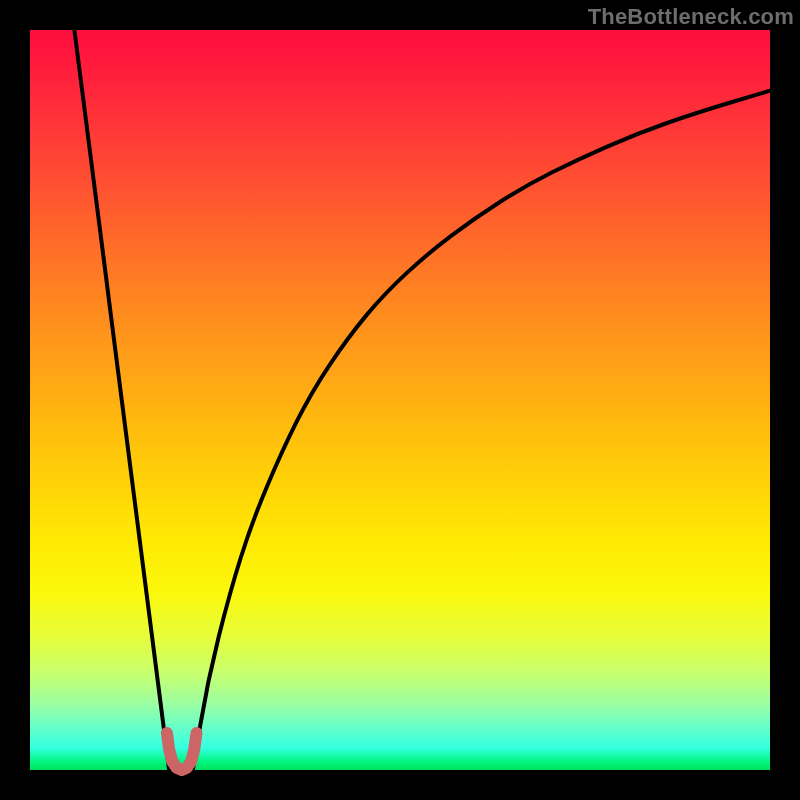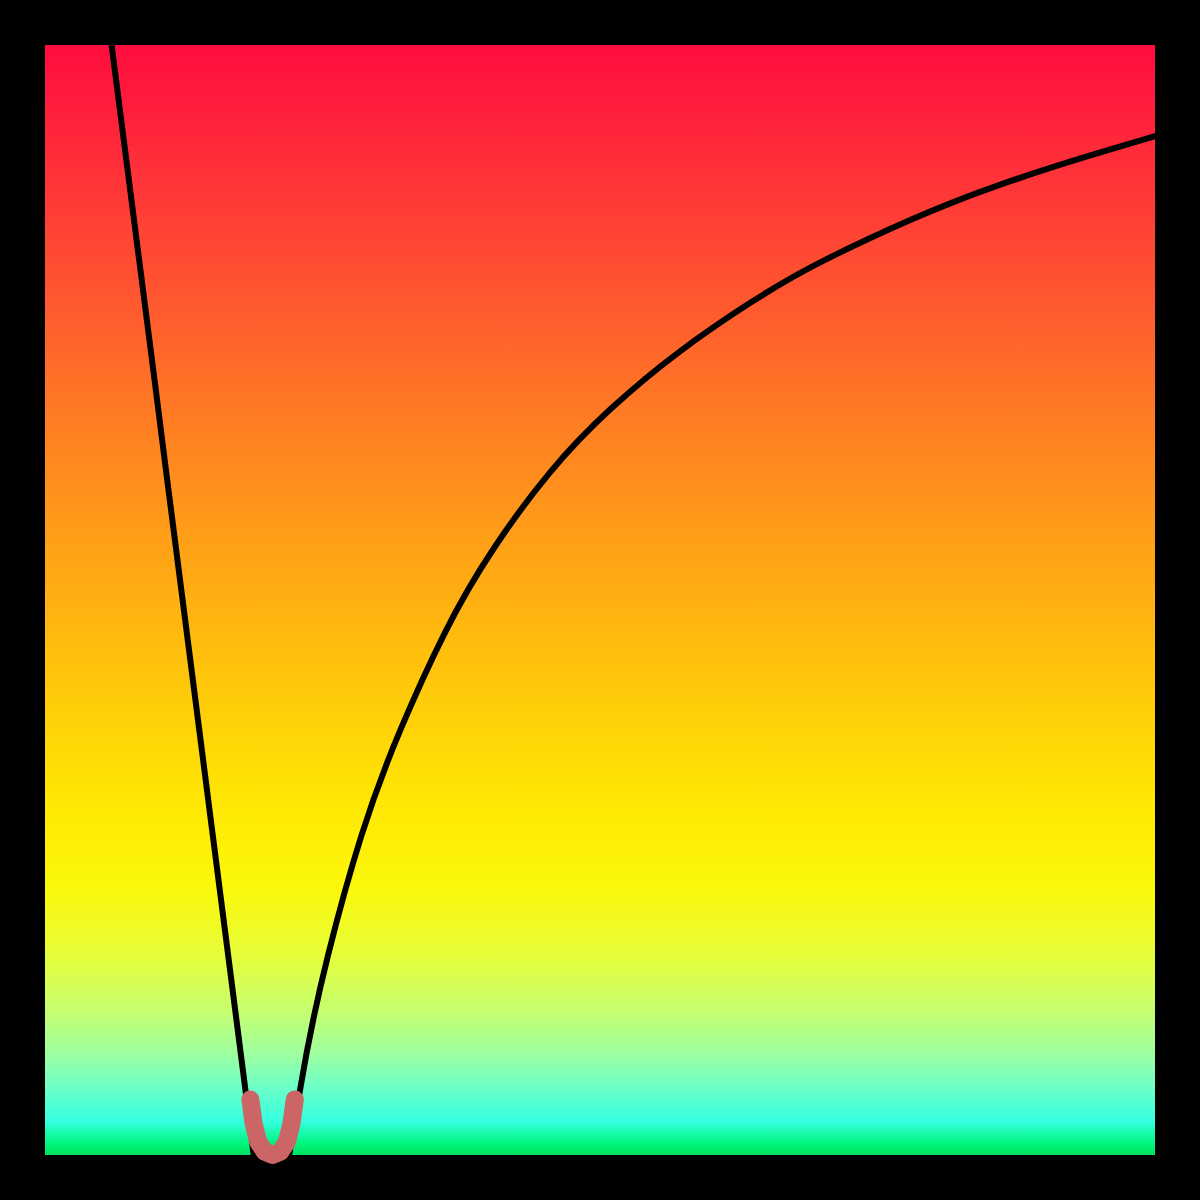--- a/index.html
+++ b/index.html
@@ -69,13 +69,14 @@
 
 <div class="frame">
   <div class="plot-area"></div>
 
   <svg class="curve" viewBox="0 0 740 740" preserveAspectRatio="none">
     <path d="M44.40 0.00 L51.80 57.72 L59.20 115.44 L66.60 173.16 L74.00 230.88 L81.40 289.34 L88.80 347.06 L96.20 404.78 L103.60 462.50 L111.00 520.22 L118.40 577.94 L125.80 635.66 L133.20 693.38 L139.12 740.00" id="path-left" fill="none" stroke="#000" stroke-width="4" stroke-linecap="round"></path>
     <path d="M162.80 740.00 Q 162.80 740.00 170.20 695.60 Q 177.60 651.20 188.70 606.80 Q 199.80 562.40 210.90 527.25 Q 222.00 492.10 236.80 456.95 Q 251.60 421.80 266.40 392.20 Q 281.20 362.60 299.70 334.85 Q 318.20 307.10 336.70 284.90 Q 355.20 262.70 377.40 242.35 Q 399.60 222.00 421.80 205.35 Q 444.00 188.70 469.90 172.05 Q 495.80 155.40 521.70 142.45 Q 547.60 129.50 577.20 116.55 Q 606.80 103.60 636.40 93.24 Q 666.00 82.88 703.00 71.78 L 740.00 60.68" id="path-right" fill="none" stroke="#000" stroke-width="4" stroke-linecap="round"></path>
     <path d="M136.90 703.00 L139.12 719.28 L142.08 731.12 L146.52 737.78 L151.70 740.00 L156.88 737.78 L161.32 731.12 L164.28 719.28 L166.50 703.00" id="path-marker" fill="none" stroke="#cc6666" stroke-width="12" stroke-linecap="round" stroke-linejoin="round"></path>
   </svg>
 
+  <div class="attribution">TheBottleneck.com</div>
 </div>
 
 </body></html>

